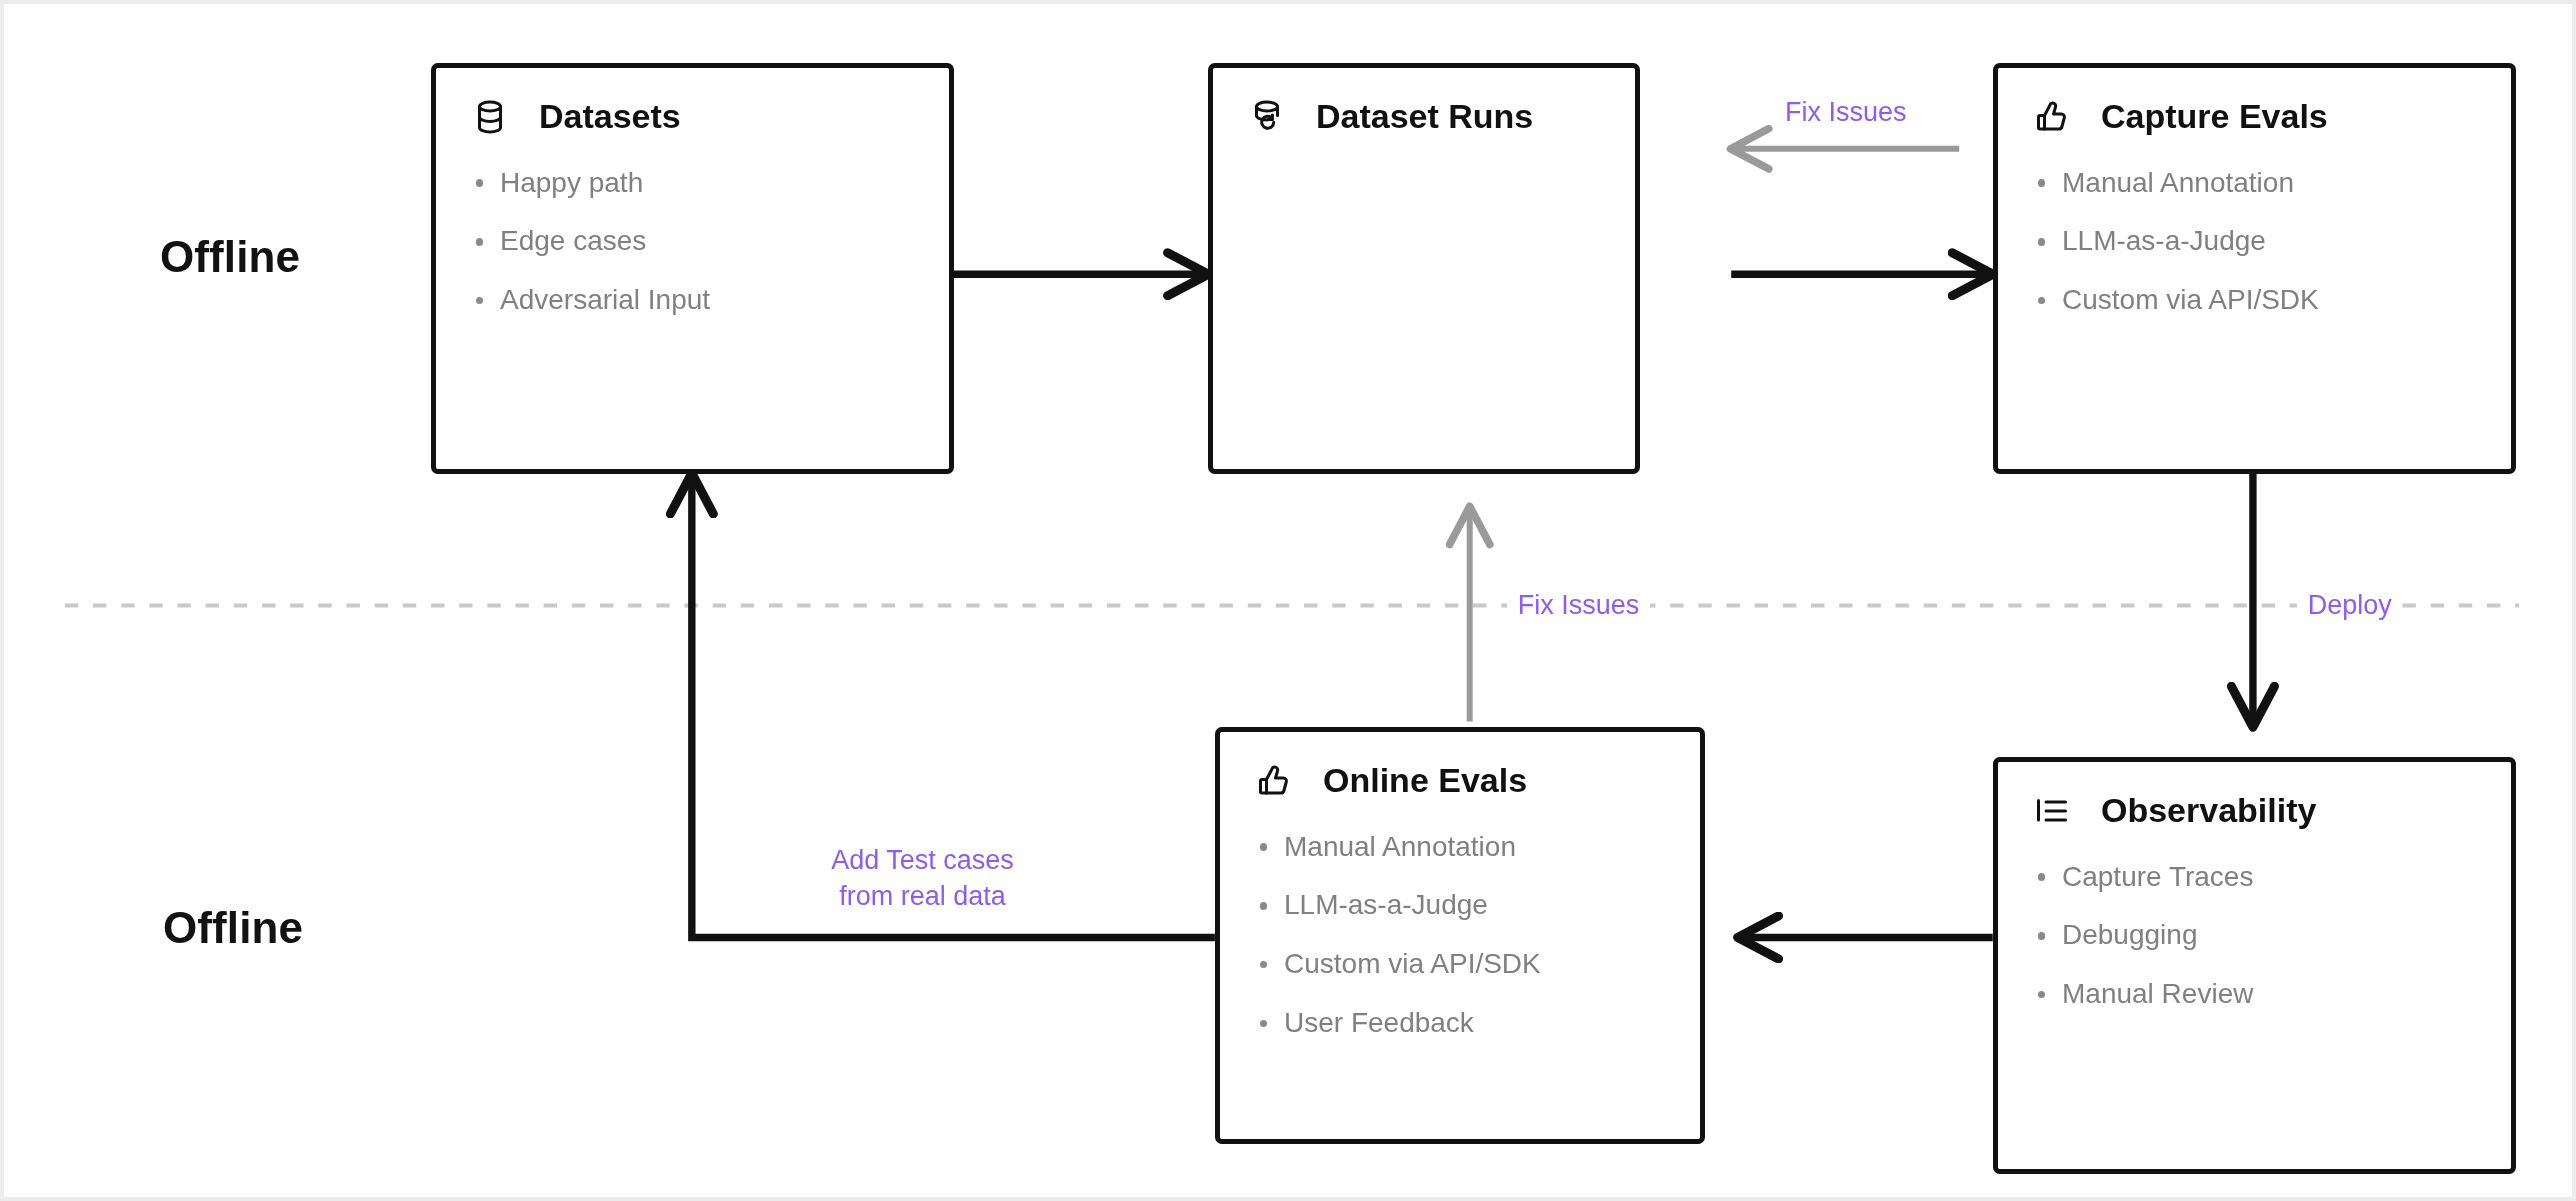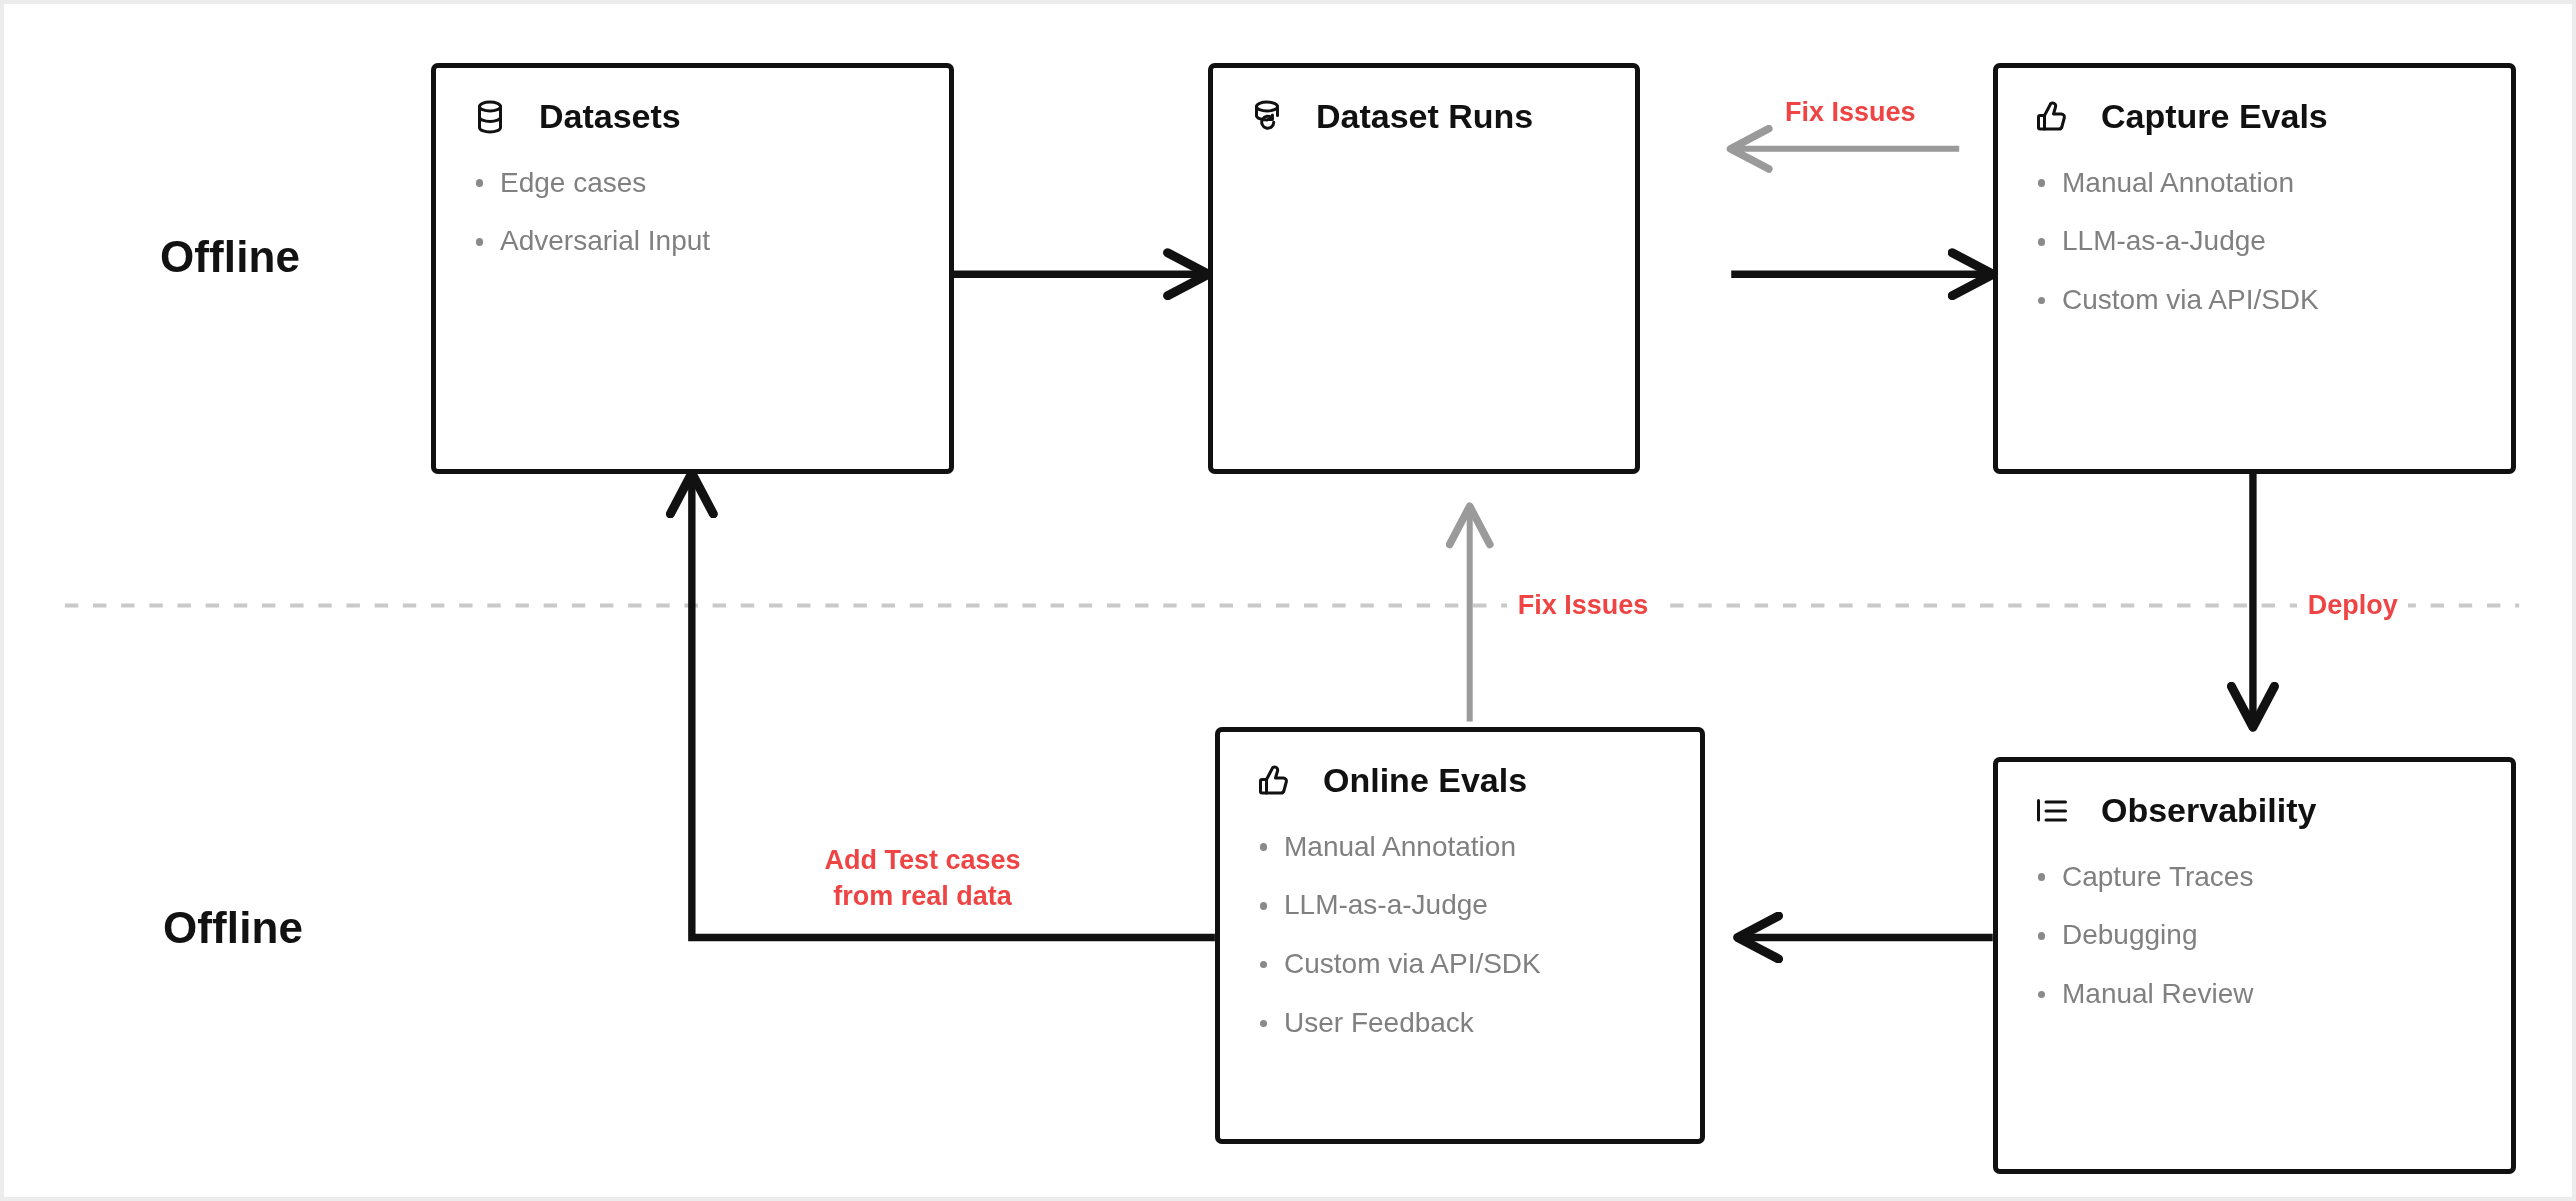--- a/index.html
+++ b/index.html
@@ -93,24 +93,23 @@
     width: 7.4px;
     height: 7.4px;
     border-radius: 50%;
     background: #8a8a8a;
   }
 
   
   .edge-label {
     position: absolute;
     font-size: 27px;
-    color: #ef4444;
+    color: #8b5cf6;
     white-space: nowrap;
     line-height: 1.32;
-    font-weight: bold;
   }
   .edge-label.centered { text-align: center; }
   .edge-label.boxed {
     background: #ffffff;
     padding: 0 10.7px;
   }
 </style>
 </head>
 <body>
 
@@ -161,20 +160,21 @@
       <span class="node-icon">
         <svg viewBox="0 0 24 24" fill="none" stroke="currentColor" stroke-width="2" stroke-linecap="round" stroke-linejoin="round">
           <ellipse cx="12" cy="5" rx="7" ry="3"></ellipse>
           <path d="M5 5v14c0 1.66 3.13 3 7 3s7-1.34 7-3V5"></path>
           <path d="M5 12c0 1.66 3.13 3 7 3s7-1.34 7-3"></path>
         </svg>
       </span>
       <span class="node-title">Datasets</span>
     </div>
     <ul class="bullets">
+      <li>Happy path</li>
       <li>Edge cases</li>
       <li>Adversarial Input</li>
     </ul>
   </div>
 
   <div class="node" style="left:1204px; top:59px; width:432px; height:411px;">
     <div class="node-head">
       <span class="node-icon">
         <svg viewBox="0 0 24 24" fill="none" stroke="currentColor" stroke-width="2" stroke-linecap="round" stroke-linejoin="round">
           <ellipse cx="12" cy="5" rx="7" ry="3"></ellipse>

